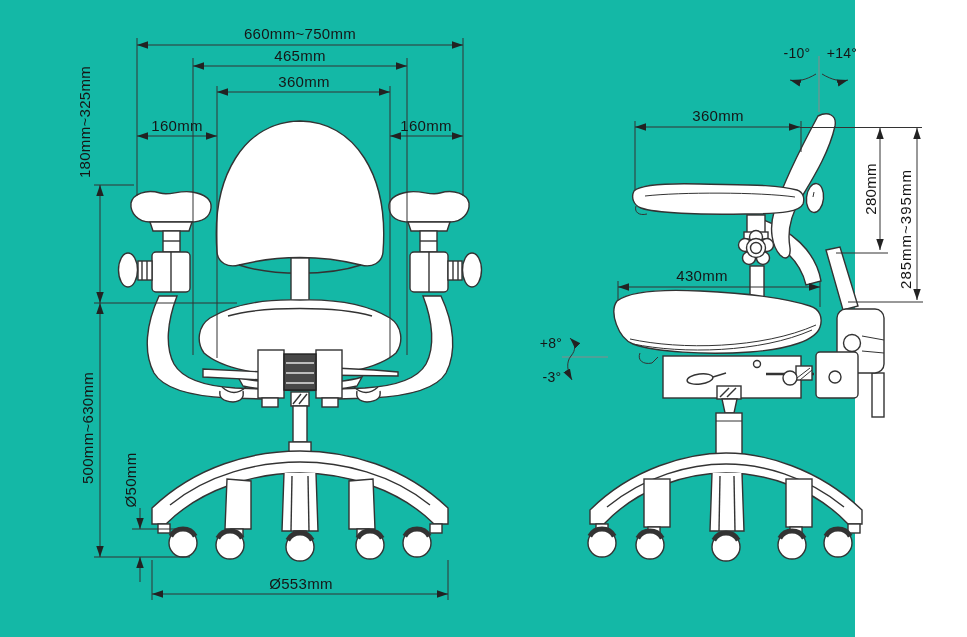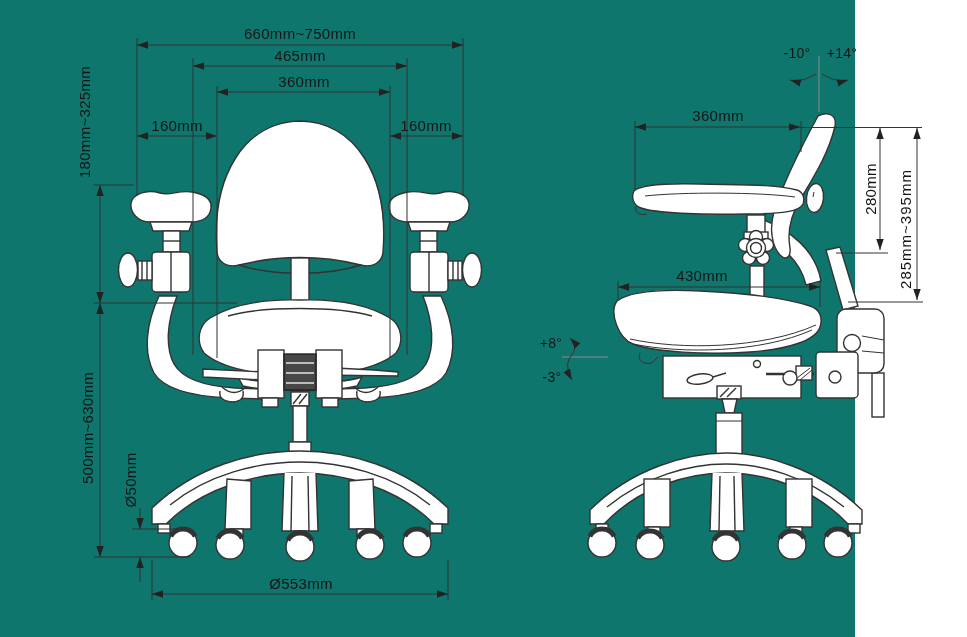--- a/index.html
+++ b/index.html
@@ -1,16 +1,16 @@
 <!DOCTYPE html>
 <html><head>
 <meta charset="utf-8">
 <style>
   html,body{margin:0;padding:0;background:#ffffff;width:967px;height:637px;overflow:hidden}
-  .stage{position:relative;width:855px;height:637px;background:#0f766e}
+  .stage{position:relative;width:855px;height:637px;background:#14b8a6}
   svg{display:block}
   svg text{font-family:"Liberation Sans","DejaVu Sans",sans-serif;font-size:15px;fill:#161616;stroke:none;letter-spacing:.3px}
   svg text.deg{font-size:14px}
   svg text.sp{letter-spacing:1px}
   .chair path,.chair rect,.chair circle,.chair ellipse,.chair line,.chair polyline{vector-effect:none}
 </style>
 </head>
 <body>
 
 <div class="stage">

